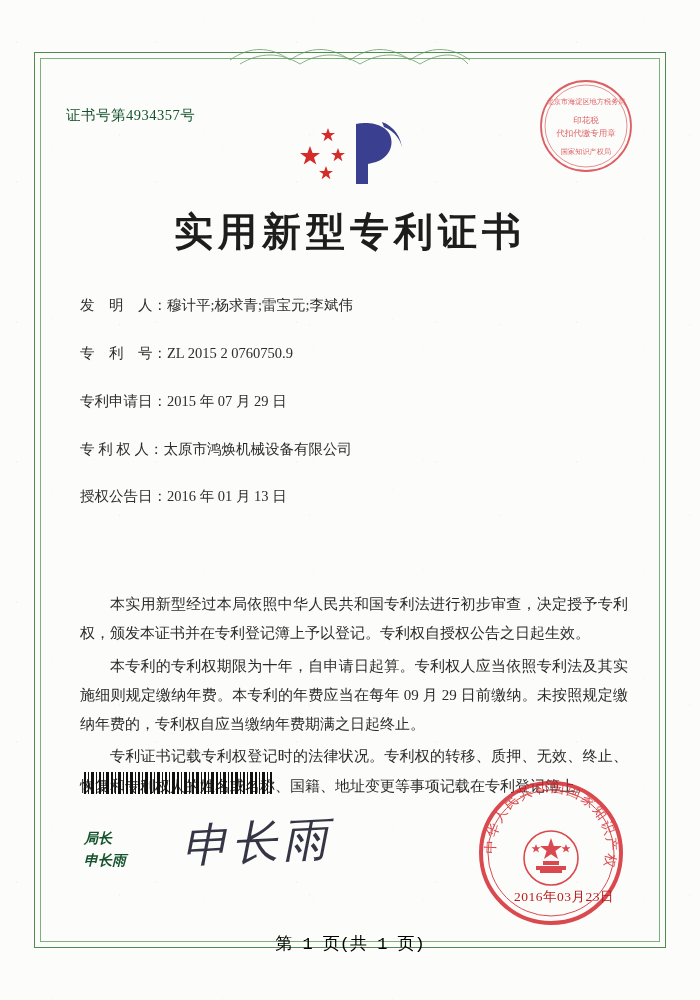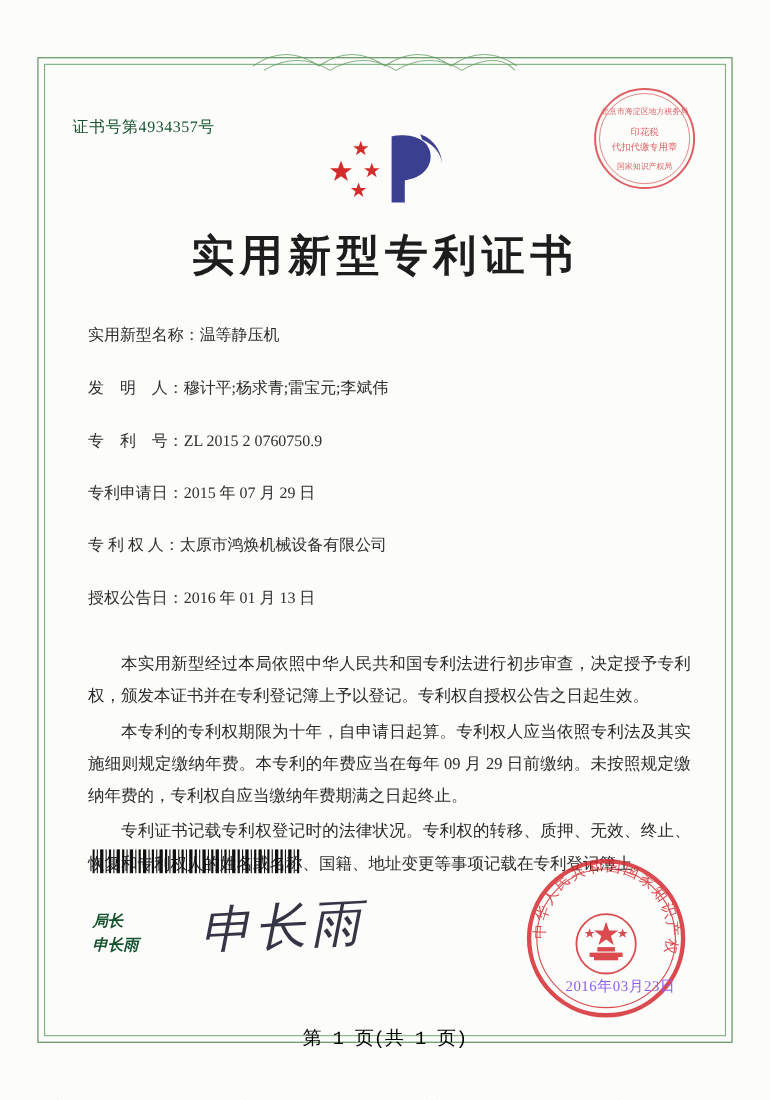--- a/index.html
+++ b/index.html
@@ -164,21 +164,21 @@
     right: 74px;
     top: 778px;
     width: 150px;
     height: 150px;
   }
   .seal-date {
     position: absolute;
     right: 86px;
     top: 888px;
     font-size: 13.5px;
-    color: #8b5cf6;
+    color: #b91c1c;
     letter-spacing: 0.5px;
   }
 
   
   .footer {
     position: absolute;
     left: 0;
     right: 0;
     top: 932px;
     text-align: center;
@@ -236,23 +236,20 @@
       <text x="48" y="26" font-size="7.2" fill="#d2232a" text-anchor="middle" font-family="'DejaVu Serif',serif">北京市海淀区地方税务局</text>
       <text x="48" y="45" font-size="8.5" fill="#d2232a" text-anchor="middle" font-family="'DejaVu Serif',serif">印花税</text>
       <text x="48" y="58" font-size="8.5" fill="#d2232a" text-anchor="middle" font-family="'DejaVu Serif',serif">代扣代缴专用章</text>
       <text x="48" y="76" font-size="7.2" fill="#d2232a" text-anchor="middle" font-family="'DejaVu Serif',serif">国家知识产权局</text>
     </g>
   </svg>
 
   <div class="main-title">实用新型专利证书</div>
 
   <div class="fields">
-    <div class="field-row">
-      <span class="field-label">实用新型名称：</span><span class="field-value">温等静压机</span>
-    </div>
     <div class="field-row">
       <span class="field-label">发　明　人：</span><span class="field-value">穆计平;杨求青;雷宝元;李斌伟</span>
     </div>
     <div class="field-row">
       <span class="field-label">专　利　号：</span><span class="field-value">ZL 2015 2 0760750.9</span>
     </div>
     <div class="field-row">
       <span class="field-label">专利申请日：</span><span class="field-value">2015 年 07 月 29 日</span>
     </div>
     <div class="field-row">

